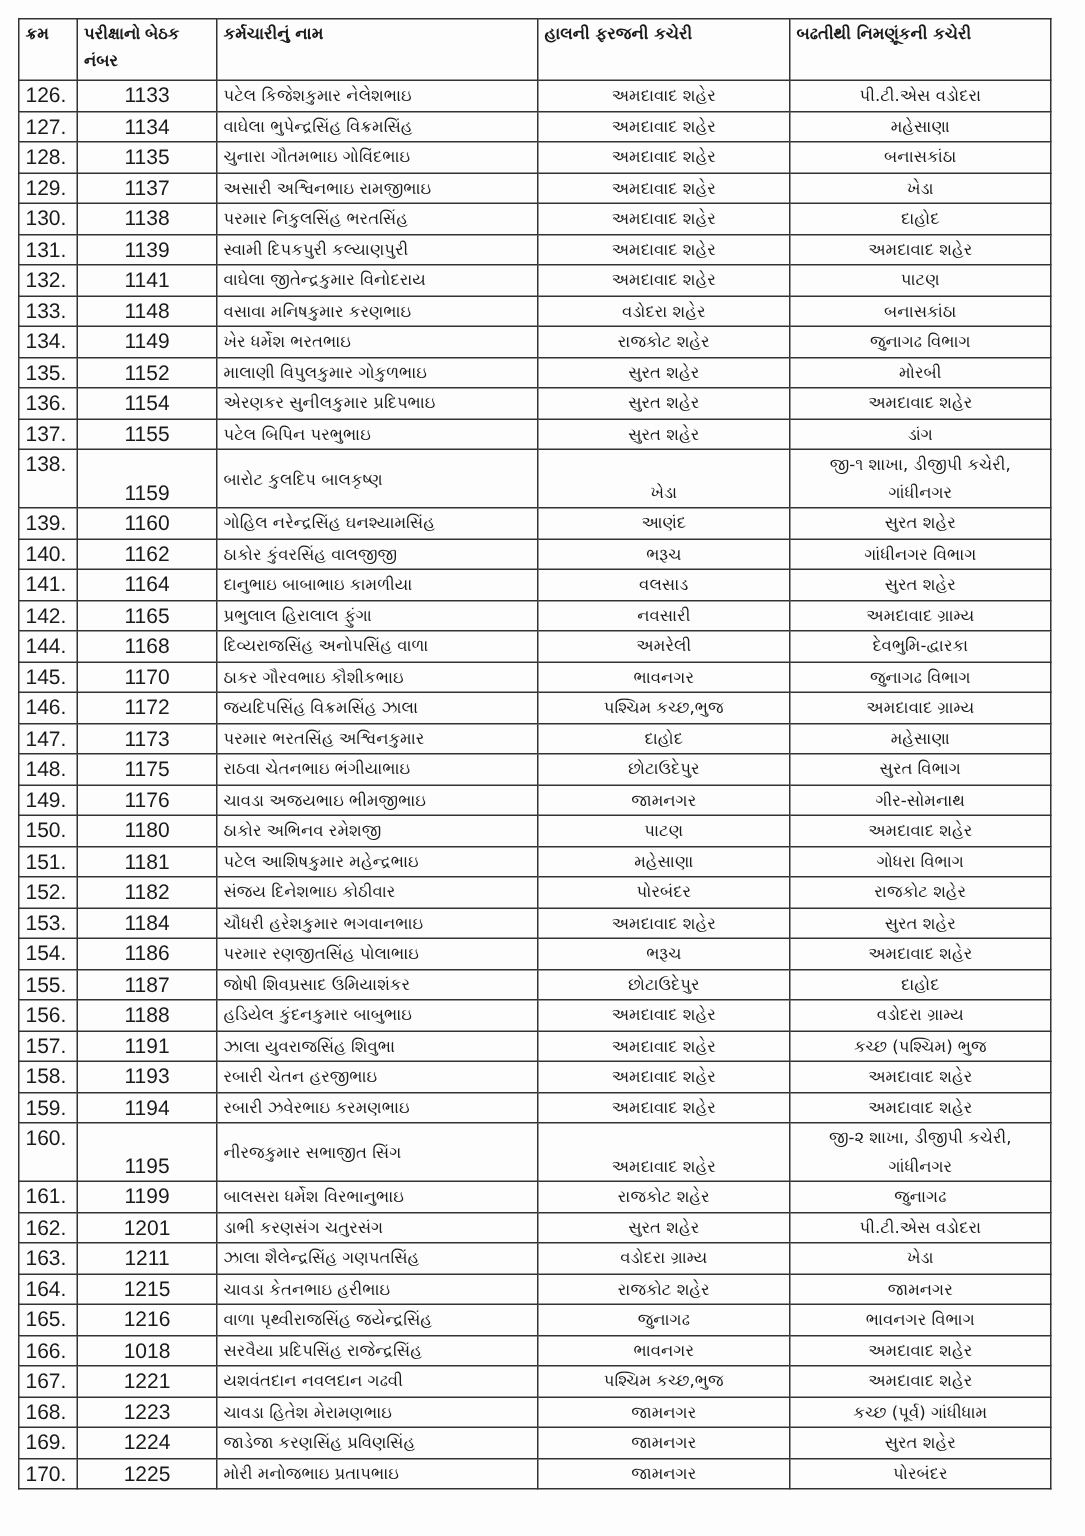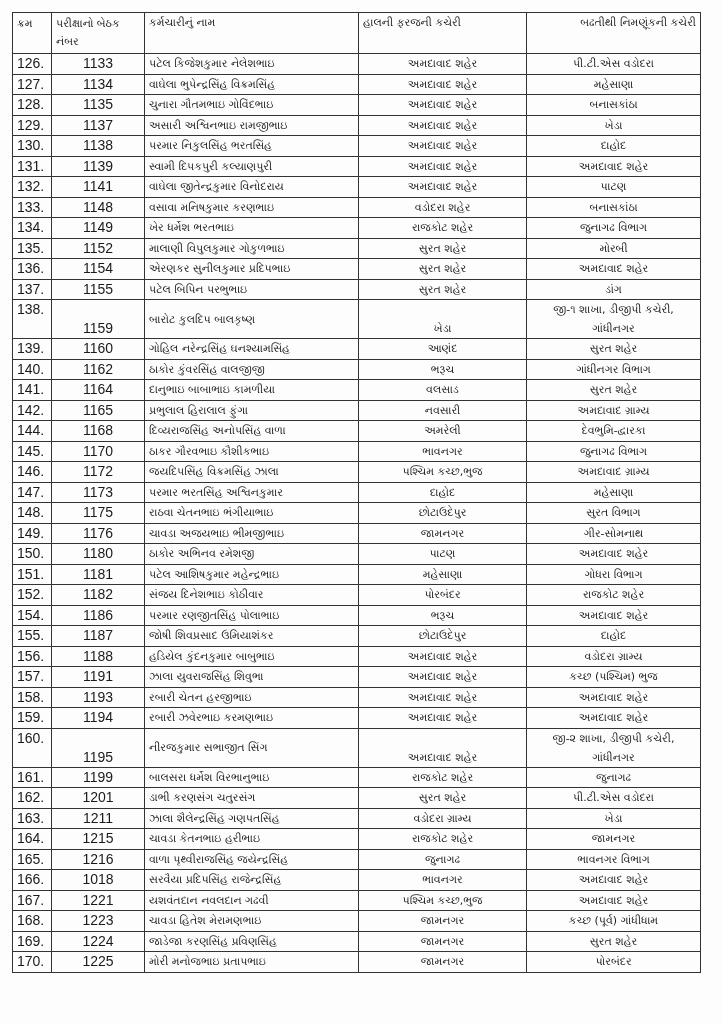--- a/index.html
+++ b/index.html
@@ -7,21 +7,21 @@
   #doc-table {
     position: absolute; left: 12px; top: 12px; width: 683px;
     border-collapse: collapse; table-layout: fixed;
     font-size: 11px;
   }
   #doc-table th, #doc-table td {
     border: 1px solid #333; padding: 0 4px; height: 19.5px; line-height: 19px;
     white-space: nowrap; overflow: hidden;
   }
   #doc-table th {
-    font-weight: normal; text-align: left; vertical-align: top; height: 39px;
+    font-weight: bold; text-align: left; vertical-align: top; height: 39px;
     line-height: 18px; padding-top: 1px; white-space: normal; font-size: 11px;
   }
   .c-sr { width: 30px; font-family: "Liberation Sans", sans-serif; font-size: 14px; }
   .c-seat { width: 84px; text-align: center; font-family: "Liberation Sans", sans-serif; font-size: 14px; margin-top: 14px; }
   .c-name { width: 205px; }
   .c-cur { width: 159px; text-align: center; }
   .c-new { width: 165px; text-align: center; }
   td.c-sr { font-size: 14px; padding-left: 2px; }
   tr.tall td { height: 39px; }
   tr.tall td.c-sr { vertical-align: top; line-height: 18px; }
@@ -34,21 +34,21 @@
 </head>
 <body>
 
 <table id="doc-table">
   <thead>
     <tr>
       <th class="c-sr">ક્રમ</th>
       <th class="c-seat" style="text-align:left">પરીક્ષાનો બેઠક નંબર</th>
       <th class="c-name">કર્મચારીનું નામ</th>
       <th class="c-cur" style="text-align:left">હાલની ફરજની કચેરી</th>
-      <th class="c-new" style="text-align:right">બઢતીથી નિમણૂંકની કચેરી</th>
+      <th class="c-new" style="text-align:left">બઢતીથી નિમણૂંકની કચેરી</th>
     </tr>
   </thead>
   <tbody id="tbody">
       <tr>
         <td class="c-sr">126.</td>
         <td class="c-seat">1133</td>
         <td class="c-name">પટેલ કિજેશકુમાર નેલેશભાઇ</td>
         <td class="c-cur">અમદાવાદ શહેર</td>
         <td class="c-new">પી.ટી.એસ વડોદરા</td>
       </tr>
@@ -224,20 +224,27 @@
         <td class="c-new">ગોધરા વિભાગ</td>
       </tr>
       <tr>
         <td class="c-sr">152.</td>
         <td class="c-seat">1182</td>
         <td class="c-name">સંજય દિનેશભાઇ કોઠીવાર</td>
         <td class="c-cur">પોરબંદર</td>
         <td class="c-new">રાજકોટ શહેર</td>
       </tr>
       <tr>
+        <td class="c-sr">153.</td>
+        <td class="c-seat">1184</td>
+        <td class="c-name">ચૌધરી હરેશકુમાર ભગવાનભાઇ</td>
+        <td class="c-cur">અમદાવાદ શહેર</td>
+        <td class="c-new">સુરત શહેર</td>
+      </tr>
+      <tr>
         <td class="c-sr">154.</td>
         <td class="c-seat">1186</td>
         <td class="c-name">પરમાર રણજીતસિંહ પોલાભાઇ</td>
         <td class="c-cur">ભરૂચ</td>
         <td class="c-new">અમદાવાદ શહેર</td>
       </tr>
       <tr>
         <td class="c-sr">155.</td>
         <td class="c-seat">1187</td>
         <td class="c-name">જોષી શિવપ્રસાદ ઉમિયાશંકર</td>

